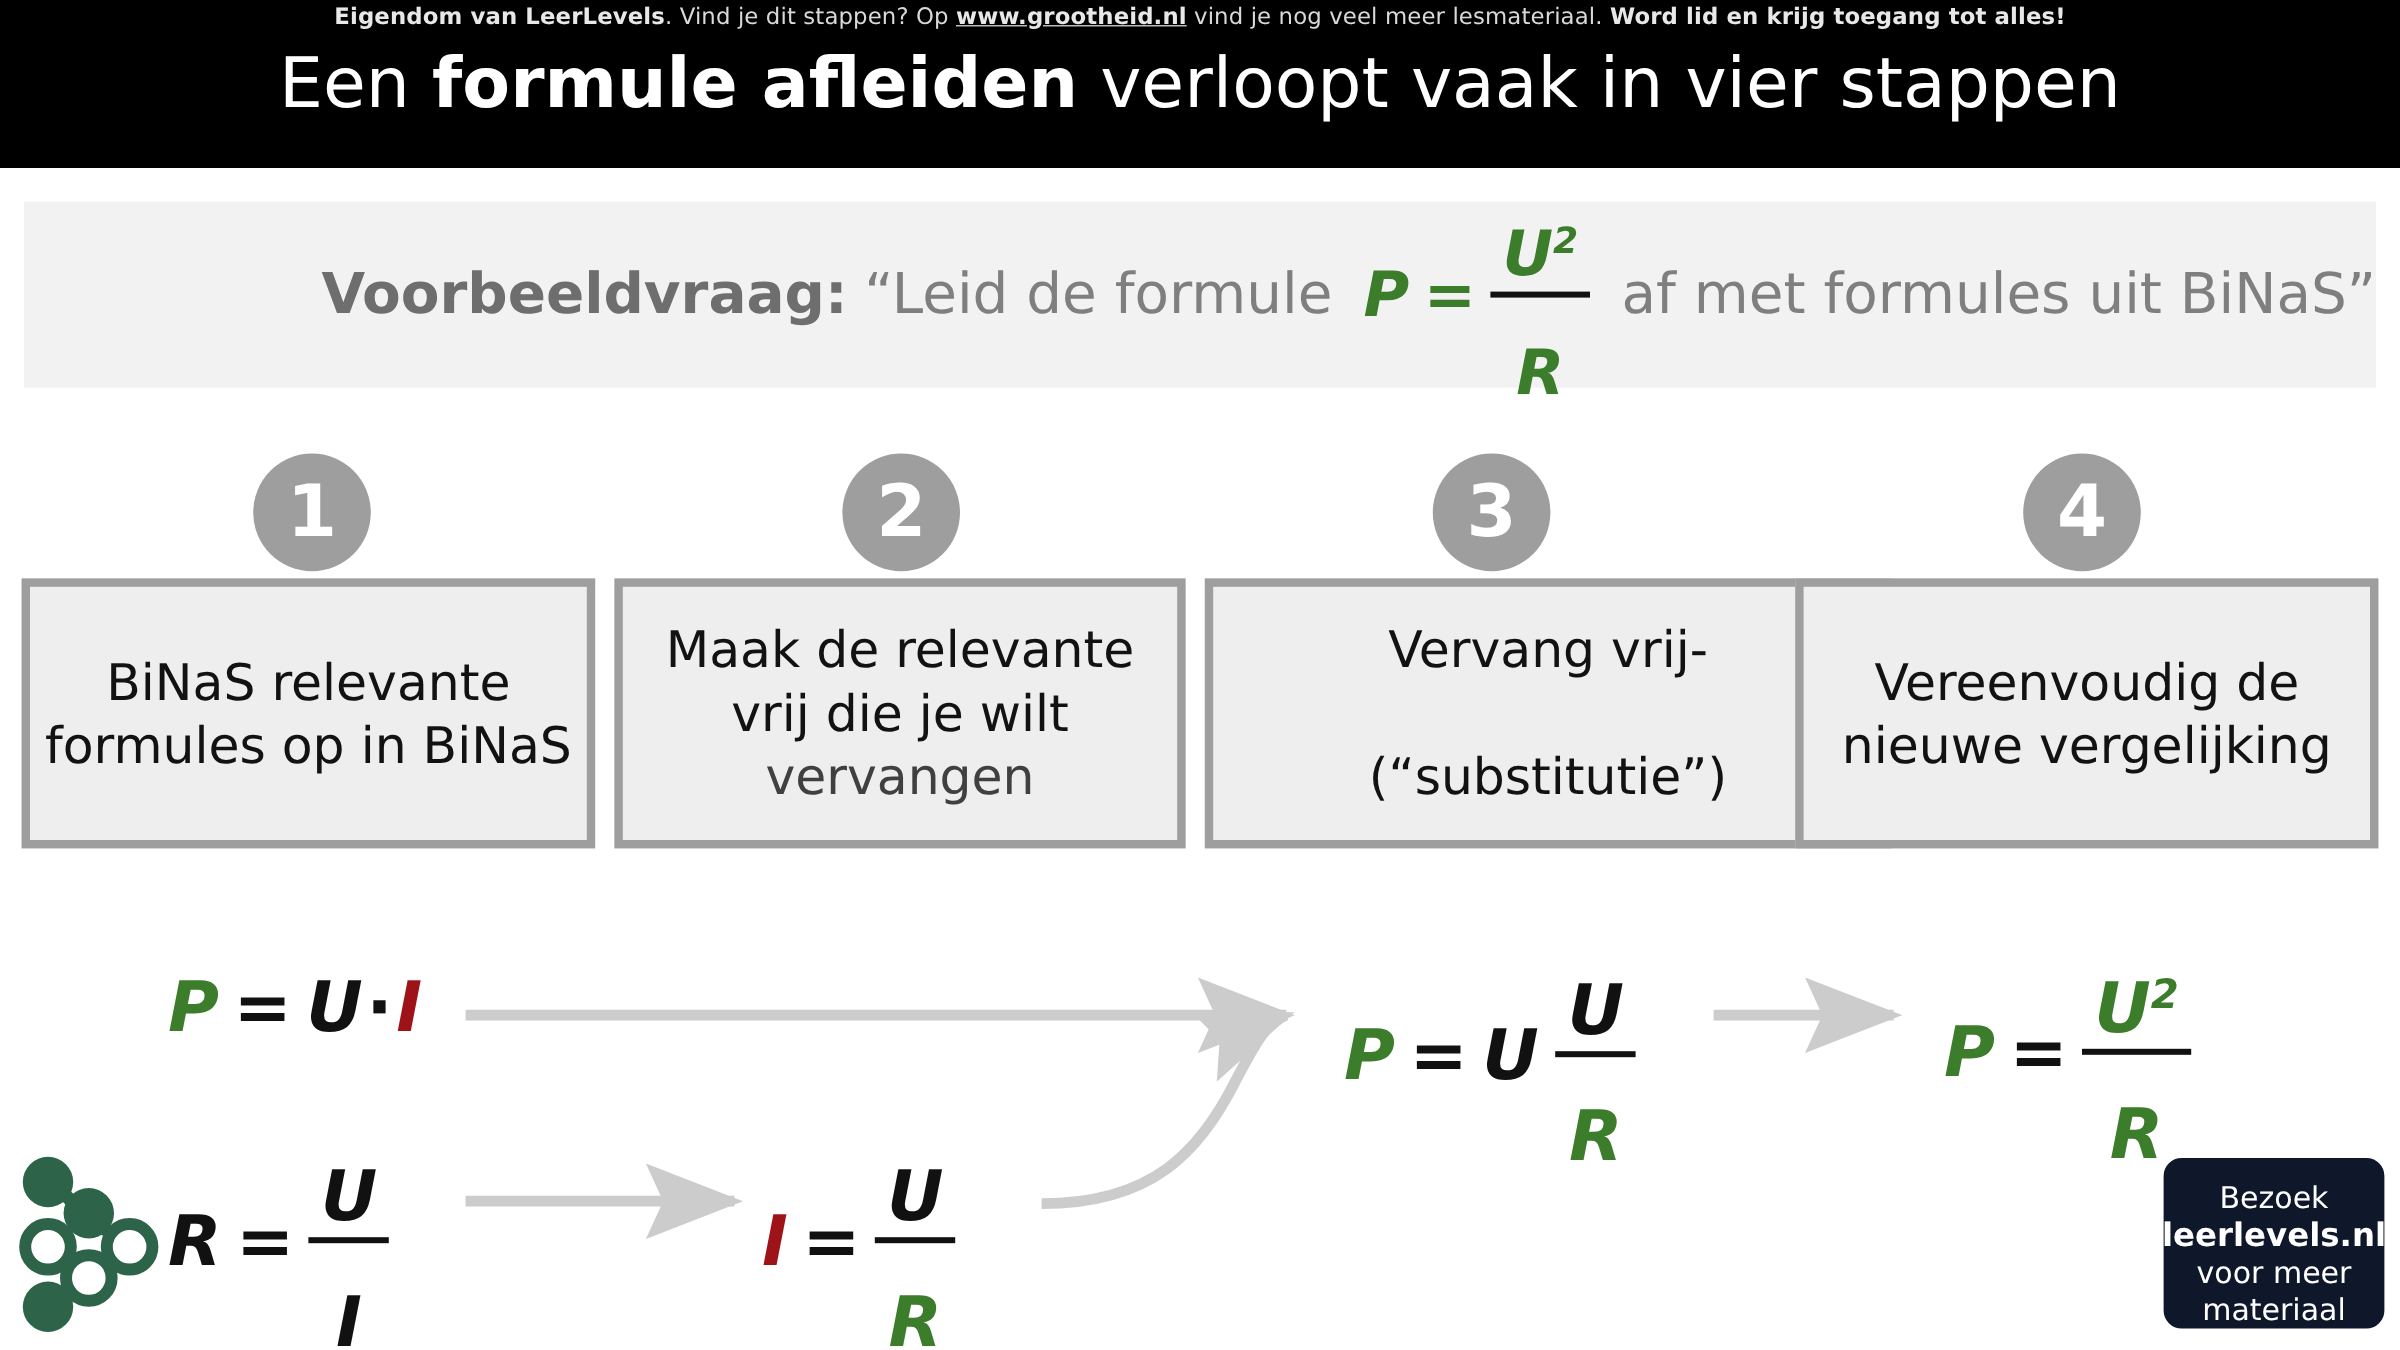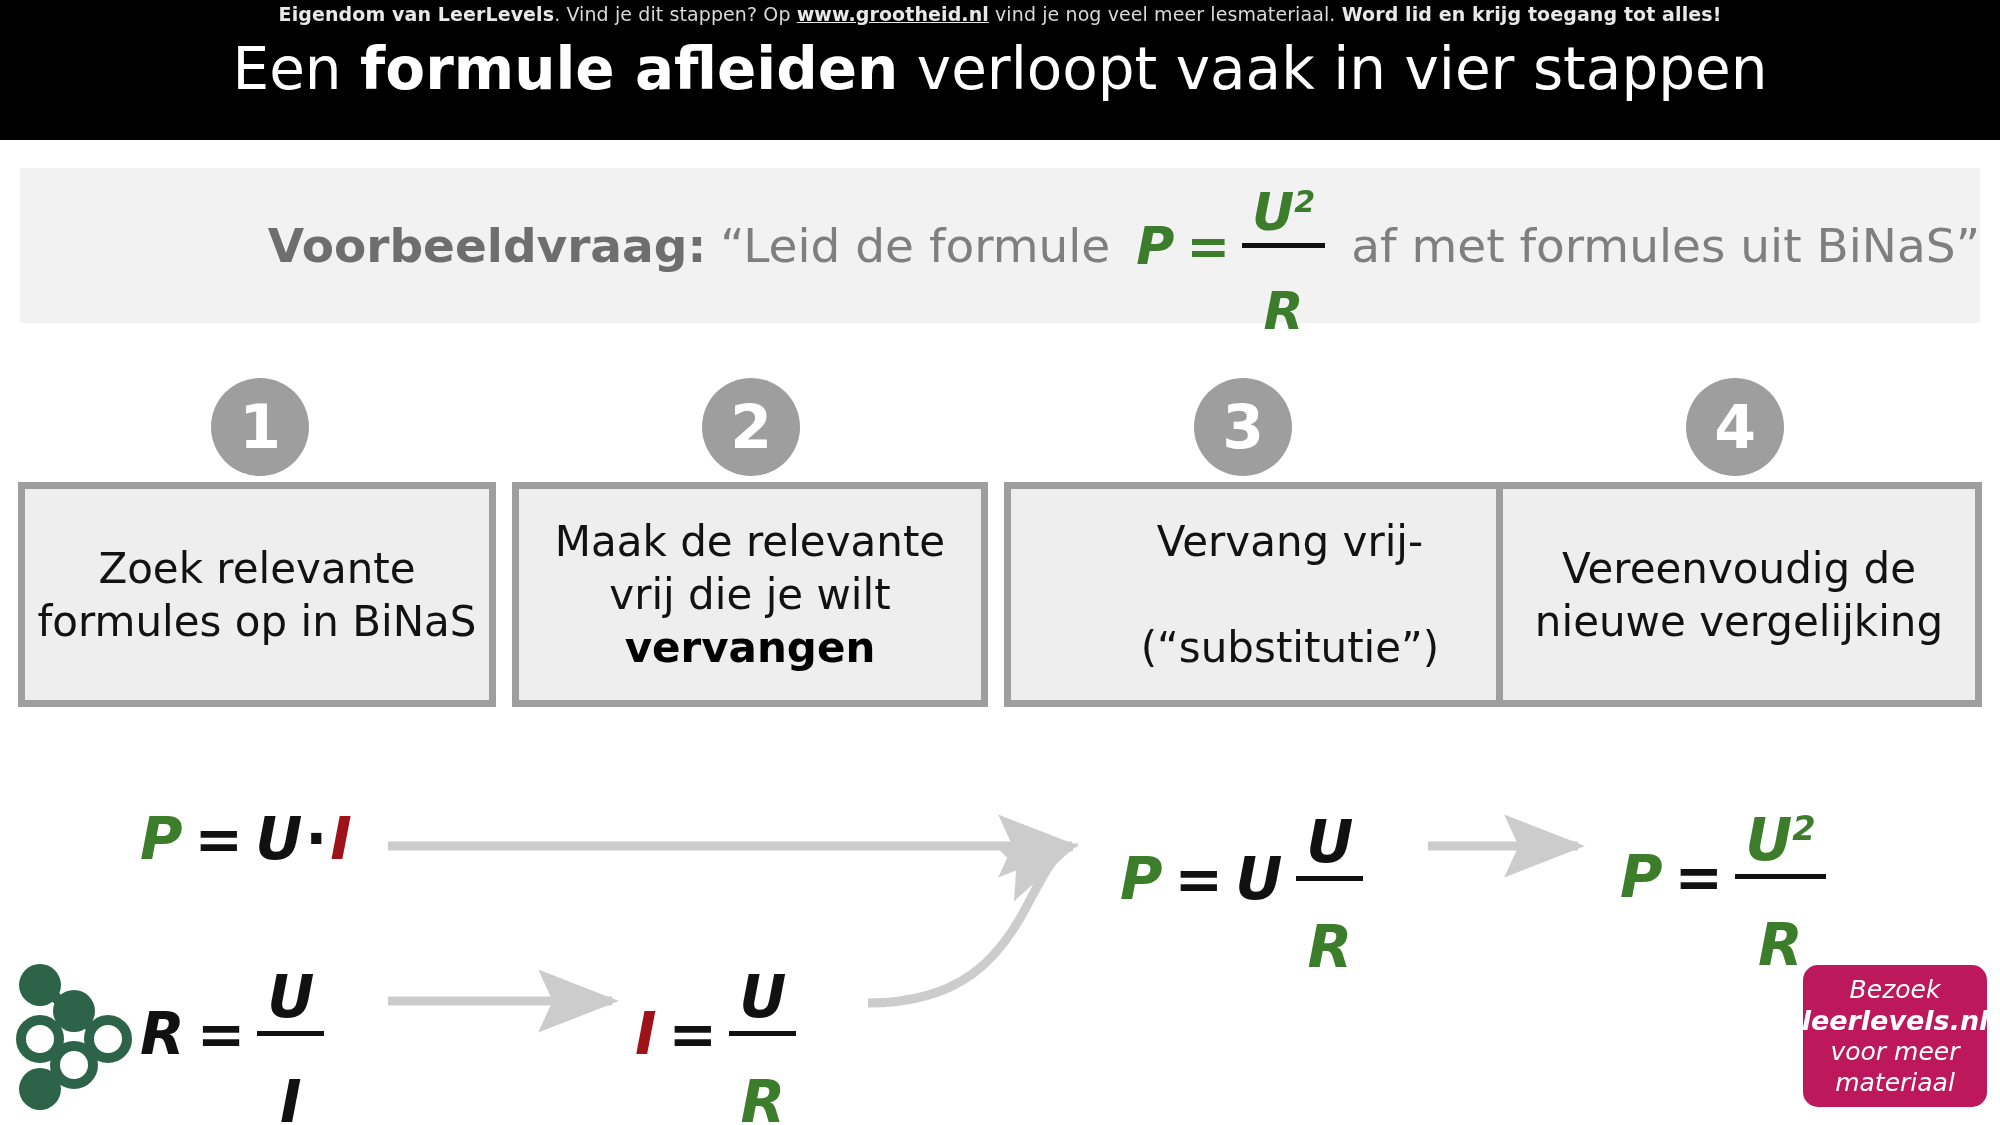--- a/index.html
+++ b/index.html
@@ -129,21 +129,21 @@
     align-items: center;
     justify-content: center;
     text-align: center;
     padding: 4px 10px;
   }
   .step-text {
     font-size: 42px;
     line-height: 53px;
     color: #121212;
   }
-  .step-text .hl { color: #000000; font-weight: bold; }
+  .step-text .hl { color: #404040; font-weight: normal; }
 
   
   .formula {
     position: absolute;
     white-space: nowrap;
   }
 
   .arrow-svg {
     position: absolute;
     left: 0; top: 0;
@@ -161,33 +161,32 @@
     height: 160px;
   }
 
   
   .badge {
     position: absolute;
     left: 1800px;
     top: 962px;
     width: 190px;
     height: 148px;
-    background: #be185d;
+    background: #0f172a;
     border-radius: 18px;
     border: 3px solid #ffffff;
     box-sizing: border-box;
     color: #ffffff;
     display: flex;
     flex-direction: column;
     align-items: center;
-    justify-content: center;
+    justify-content: flex-end;
     text-align: center;
     font-size: 25px;
     line-height: 31px;
-    font-style: italic;
   }
   .badge .strong { font-weight: bold; font-size: 27px; }
 </style>
 </head>
 <body>
 
 <div class="header-band"></div>
 
 <div class="attrib-bar">
   <span class="b">Eigendom van LeerLevels</span><span>. Vind je dit stappen? Op </span><span class="lnk">www.grootheid.nl</span><span> vind je nog veel meer lesmateriaal. </span><span class="b">Word lid en krijg toegang tot alles!</span>
@@ -224,21 +223,21 @@
 </div>
 <div class="step-circle" style="left:1194px; top:378px;">
   <span>3</span>
 </div>
 <div class="step-circle" style="left:1686px; top:378px;">
   <span>4</span>
 </div>
 
 <div class="step-box" style="left:18px; width:478px;">
   <div class="step-text">
-    <span>Zoek relevante</span><br>
+    <span>BiNaS relevante</span><br>
     <span>formules op in BiNaS</span>
   </div>
 </div>
 
 <div class="step-box" style="left:512px; width:476px;">
   <div class="step-text">
     <span>Maak de relevante</span><br>
     <span>vrij die je wilt</span><br>
     <span class="hl">vervangen</span>
   </div>

